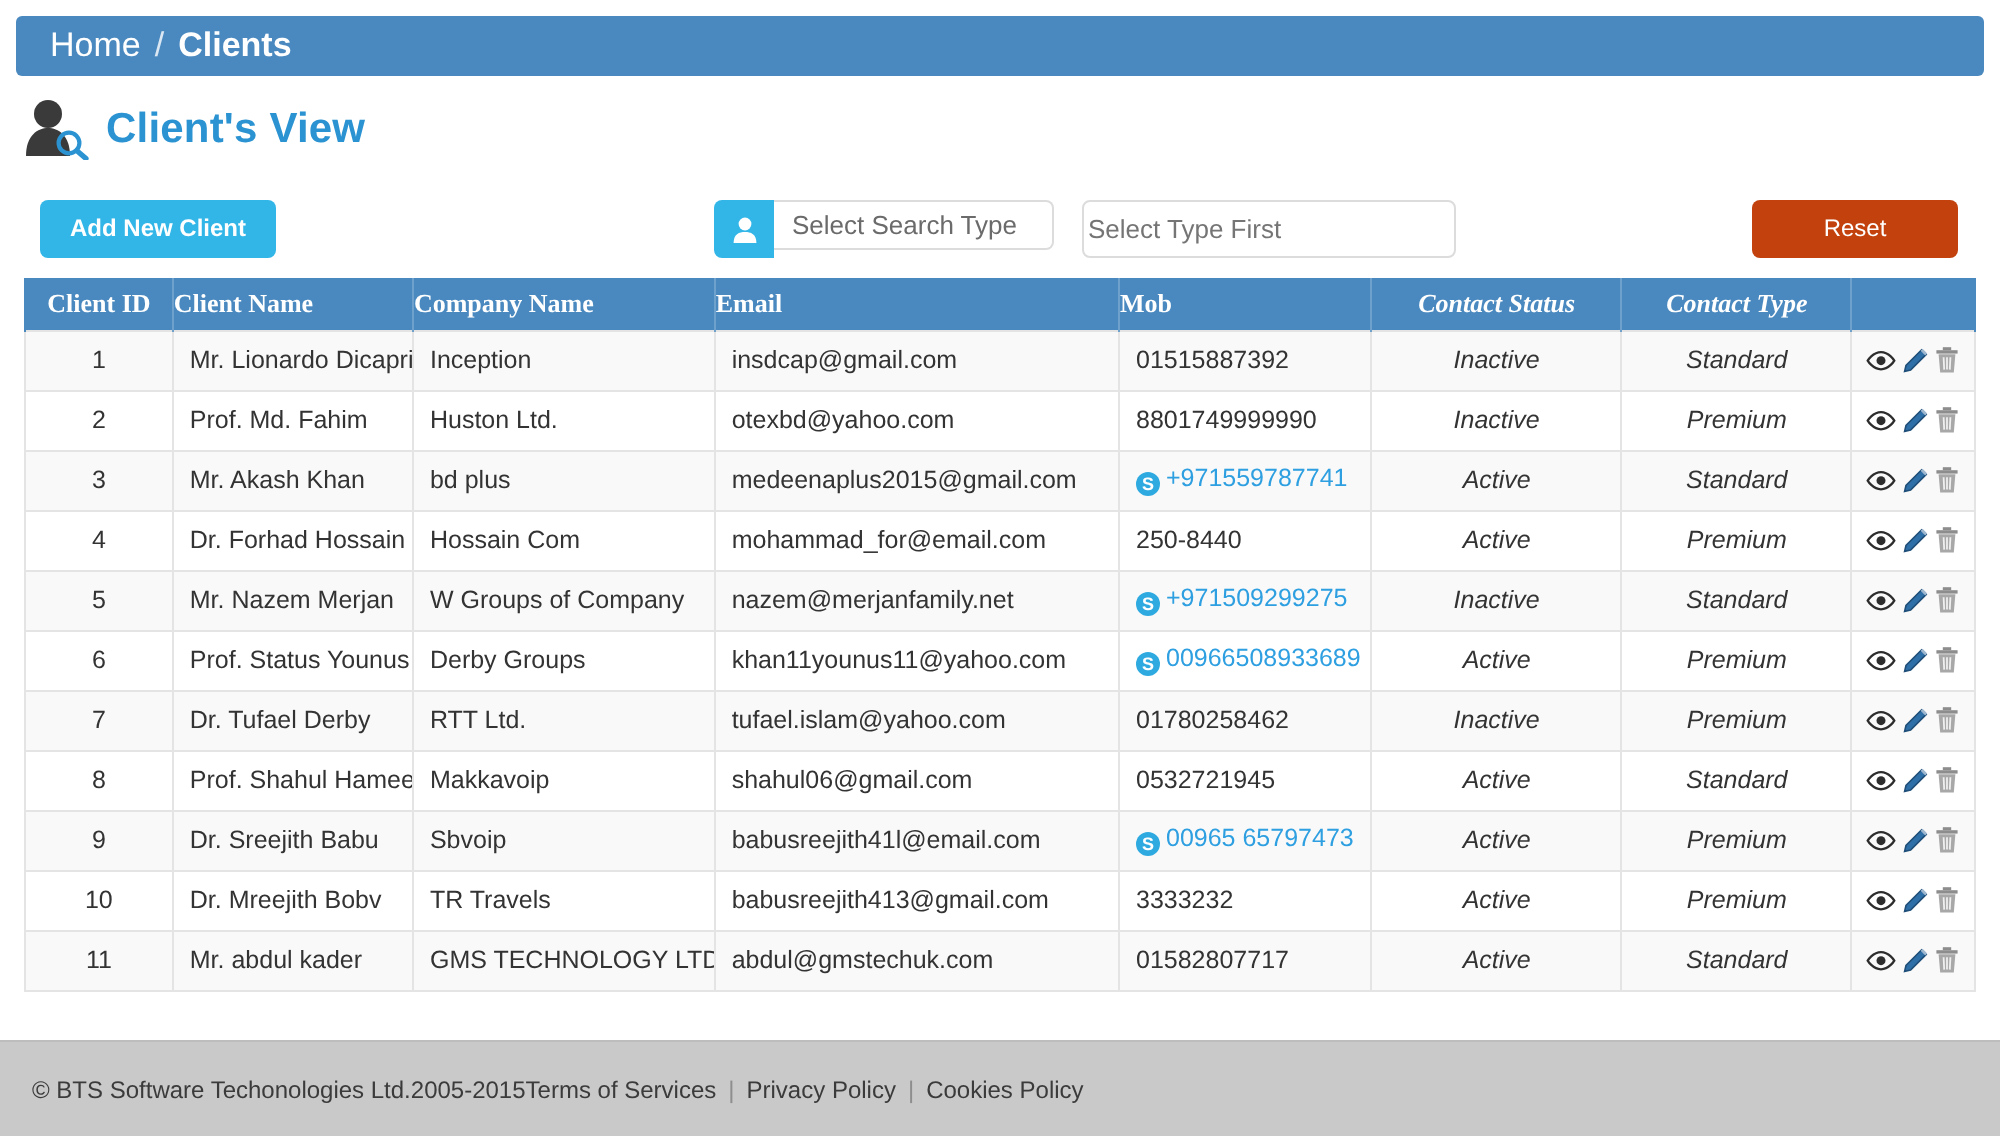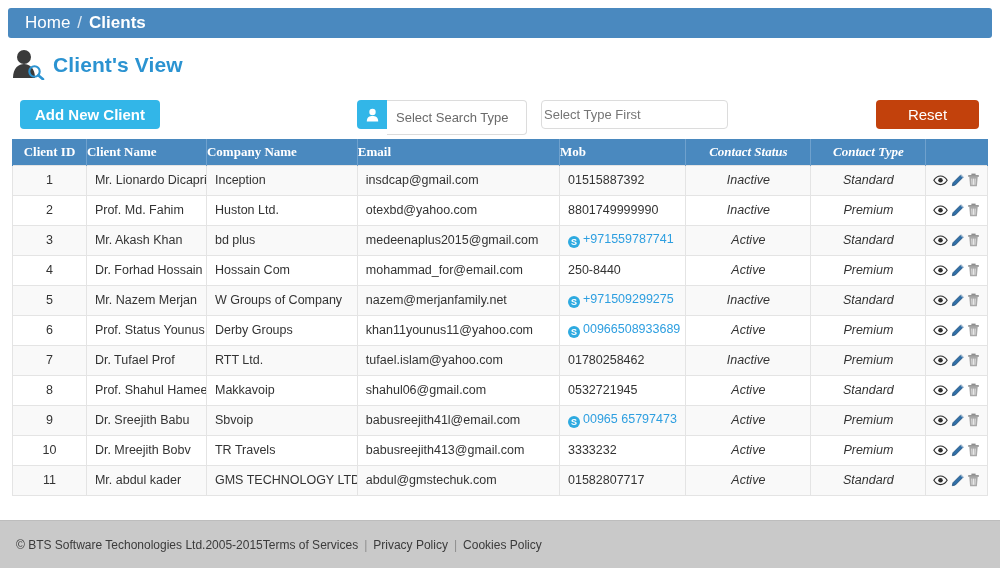--- a/index.html
+++ b/index.html
@@ -30,36 +30,36 @@
   .person-search-icon { width: 38px; height: 32px; position: relative; margin-right: 5px; }
   .page-title {
     color: #2b93d1; font-size: 21px; font-weight: bold;
     letter-spacing: 0.1px; line-height: 1;
   }
 
   
   .toolbar { position: absolute; left: 0; top: 100px; width: 1000px; height: 30px; }
   .btn {
     border: none; border-radius: 4px; color: #fff;
-    font-size: 15px; font-family: "Liberation Sans", sans-serif;
+    font-size: 12px; font-family: "Liberation Sans", sans-serif;
     cursor: pointer; height: 29px; line-height: 29px; padding: 0 14px;
     display: inline-flex; align-items: center; justify-content: center;
   }
   .btn-add {
     position: absolute; left: 20px; top: 0; background: #32b6e8;
     font-weight: bold; padding: 0 15px;
   }
   .input-group { position: absolute; left: 357px; top: 0; display: flex; height: 29px; }
   .ig-addon {
     width: 30px; height: 29px; background: #32b6e8;
     border-radius: 4px 0 0 4px; display: flex;
     align-items: center; justify-content: center;
   }
   .select-search {
-    width: 140px; height: 35px; border: 1px solid #dcdcdc; border-left: none;
+    width: 140px; height: 25px; border: 1px solid #dcdcdc; border-left: none;
     border-radius: 0 4px 4px 0; background: #fff;
     font-size: 13px; color: #6b6b6b; padding-left: 9px;
     font-family: "Liberation Sans", sans-serif;
     display: flex; align-items: center; overflow: hidden;
     line-height: 36px;
   }
   .type-first {
     position: absolute; left: 541px; top: 0; width: 187px; height: 29px;
     border: 1px solid #dcdcdc; border-radius: 4px; background: #fff;
     font-size: 13px; color: #a9a9a9; 
@@ -348,21 +348,21 @@
                     <path d="M2.3 4.1 L10.7 4.1 L9.9 13.3 L3.1 13.3 Z" fill="#a8a8a8"></path>
                     <line x1="4.8" y1="5.6" x2="5.1" y2="11.8" stroke="#efefef" stroke-width="0.9"></line>
                     <line x1="6.5" y1="5.6" x2="6.5" y2="11.8" stroke="#efefef" stroke-width="0.9"></line>
                     <line x1="8.2" y1="5.6" x2="7.9" y2="11.8" stroke="#efefef" stroke-width="0.9"></line>
                   </svg></span>
               </span>
             </td>
           </tr>
           <tr>
             <td class="c-id">7</td>
-            <td class="c-name">Dr. Tufael Prof</td>
+            <td class="c-name">Dr. Tufael Derby</td>
             <td class="c-comp">RTT Ltd.</td>
             <td class="c-email">tufael.islam@yahoo.com</td>
             <td class="c-mob"><span>01780258462</span></td>
             <td class="c-status">Inactive</td>
             <td class="c-type">Premium</td>
             <td class="c-act">
               <span class="actions">
                 <span class="act-icon"><svg width="15" height="11" viewBox="0 0 16 11">
                     <path d="M8 0.7C3.6 0.7 0.9 5.3 0.9 5.3S3.6 9.9 8 9.9 15.1 5.3 15.1 5.3 12.4 0.7 8 0.7z" fill="none" stroke="#2d2d2d" stroke-width="1.2"></path>
                     <circle cx="8" cy="5.3" r="2.4" fill="#2d2d2d"></circle>

